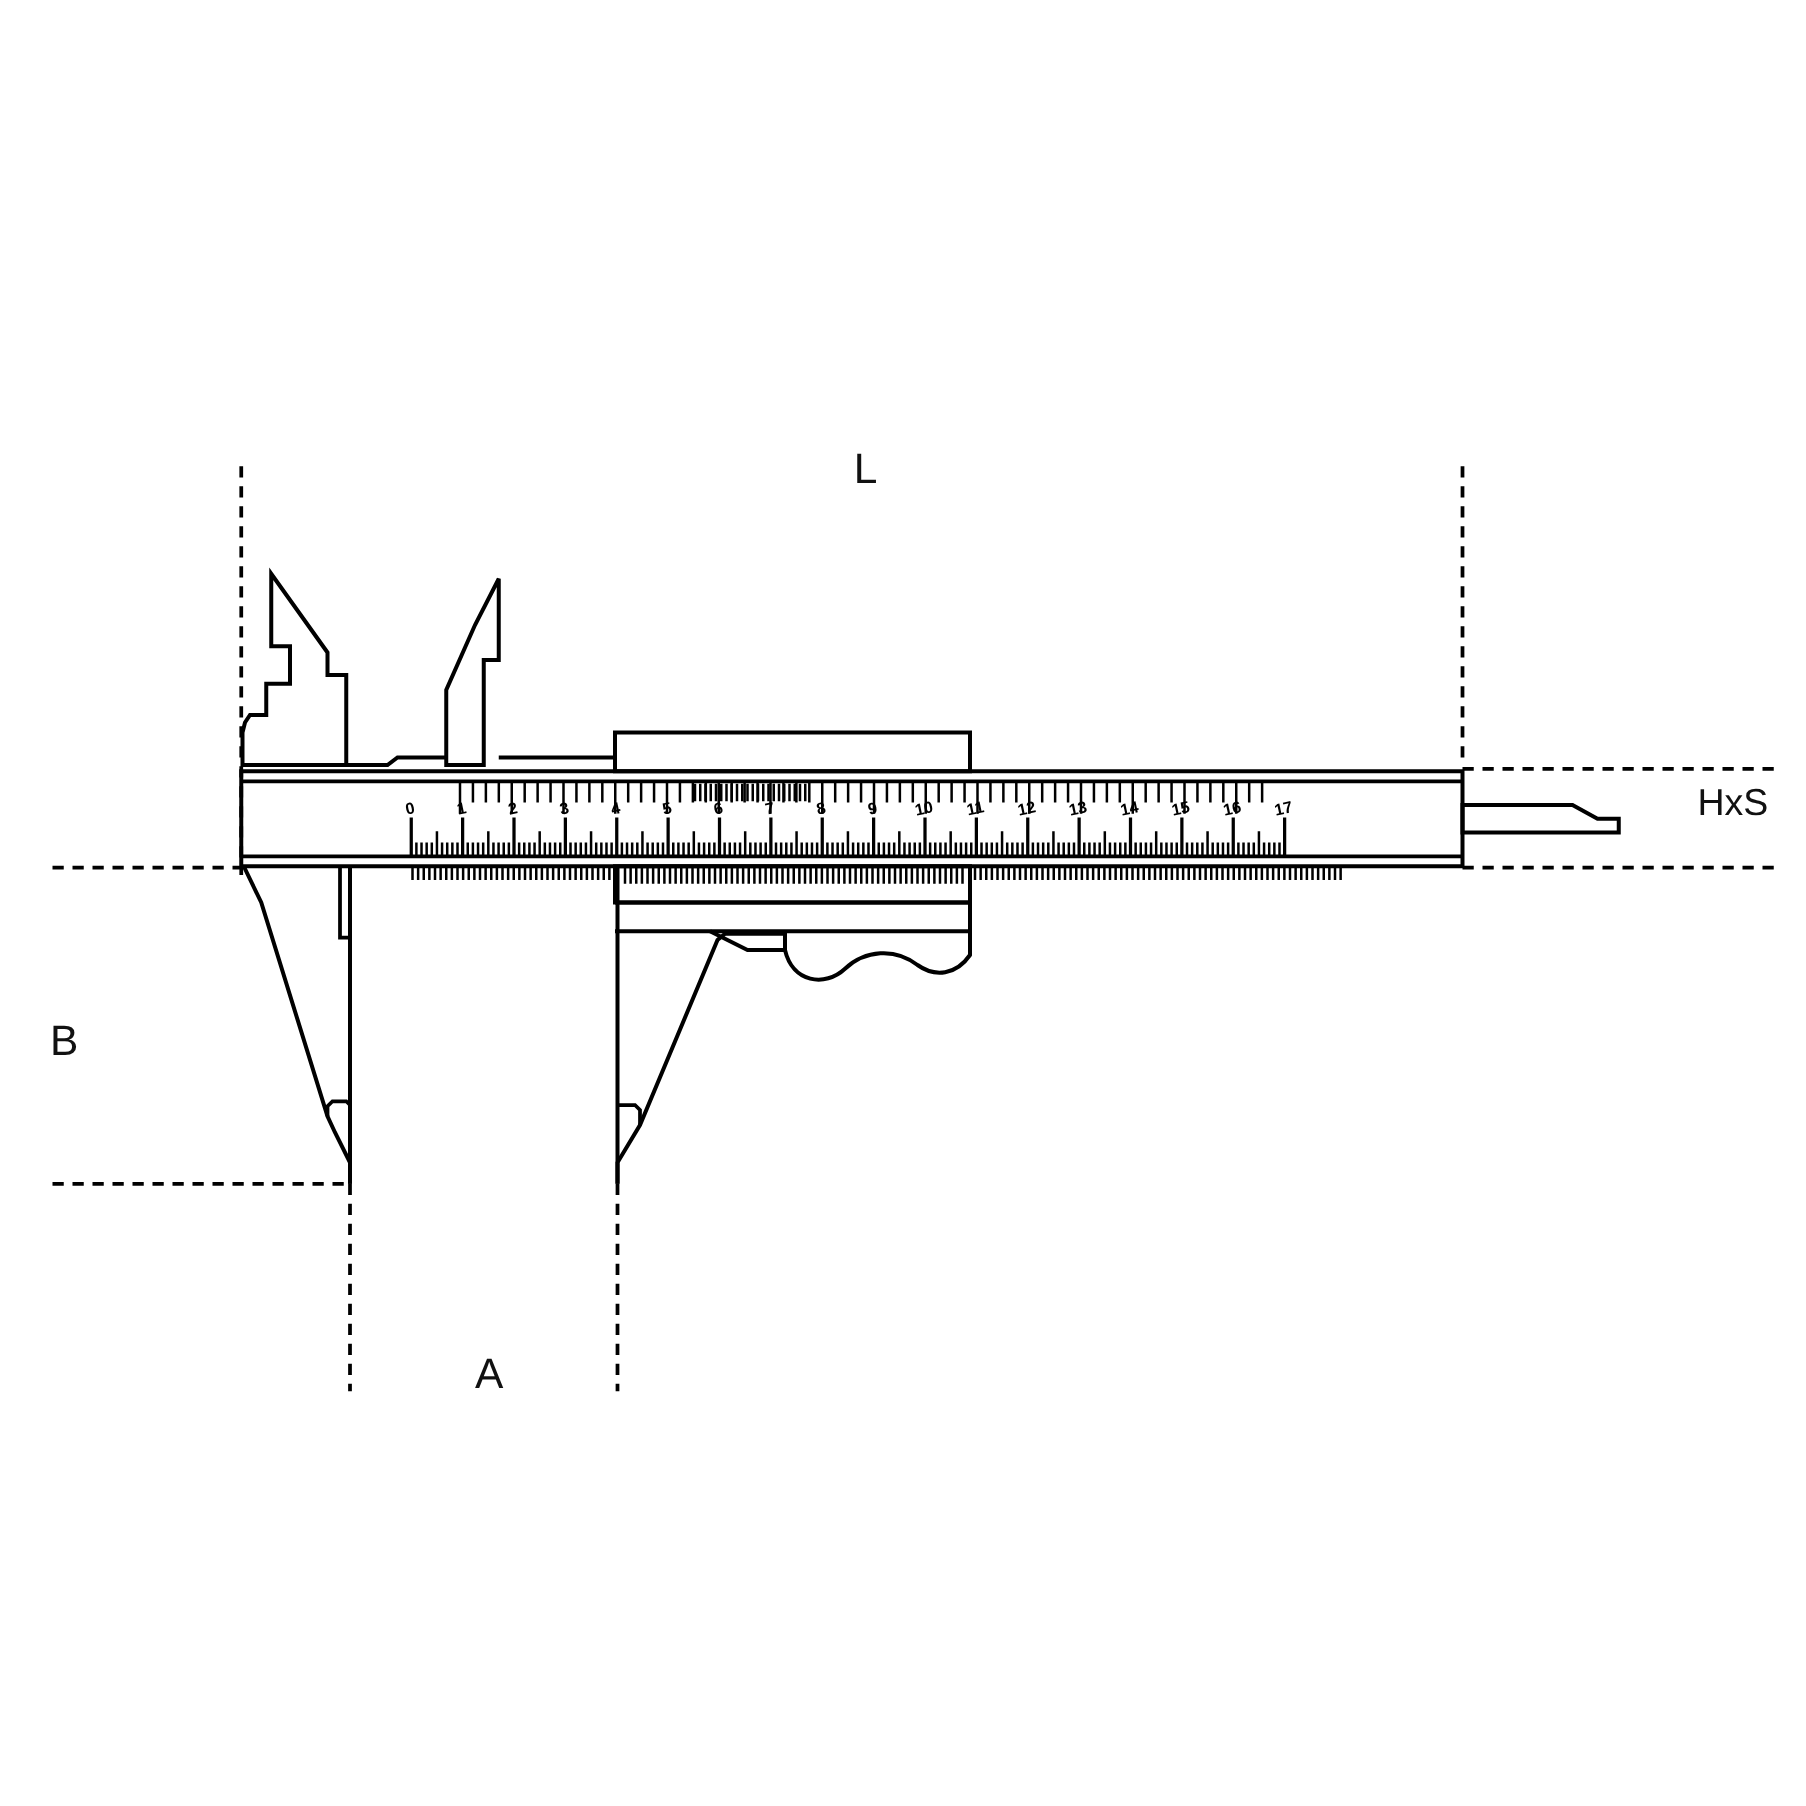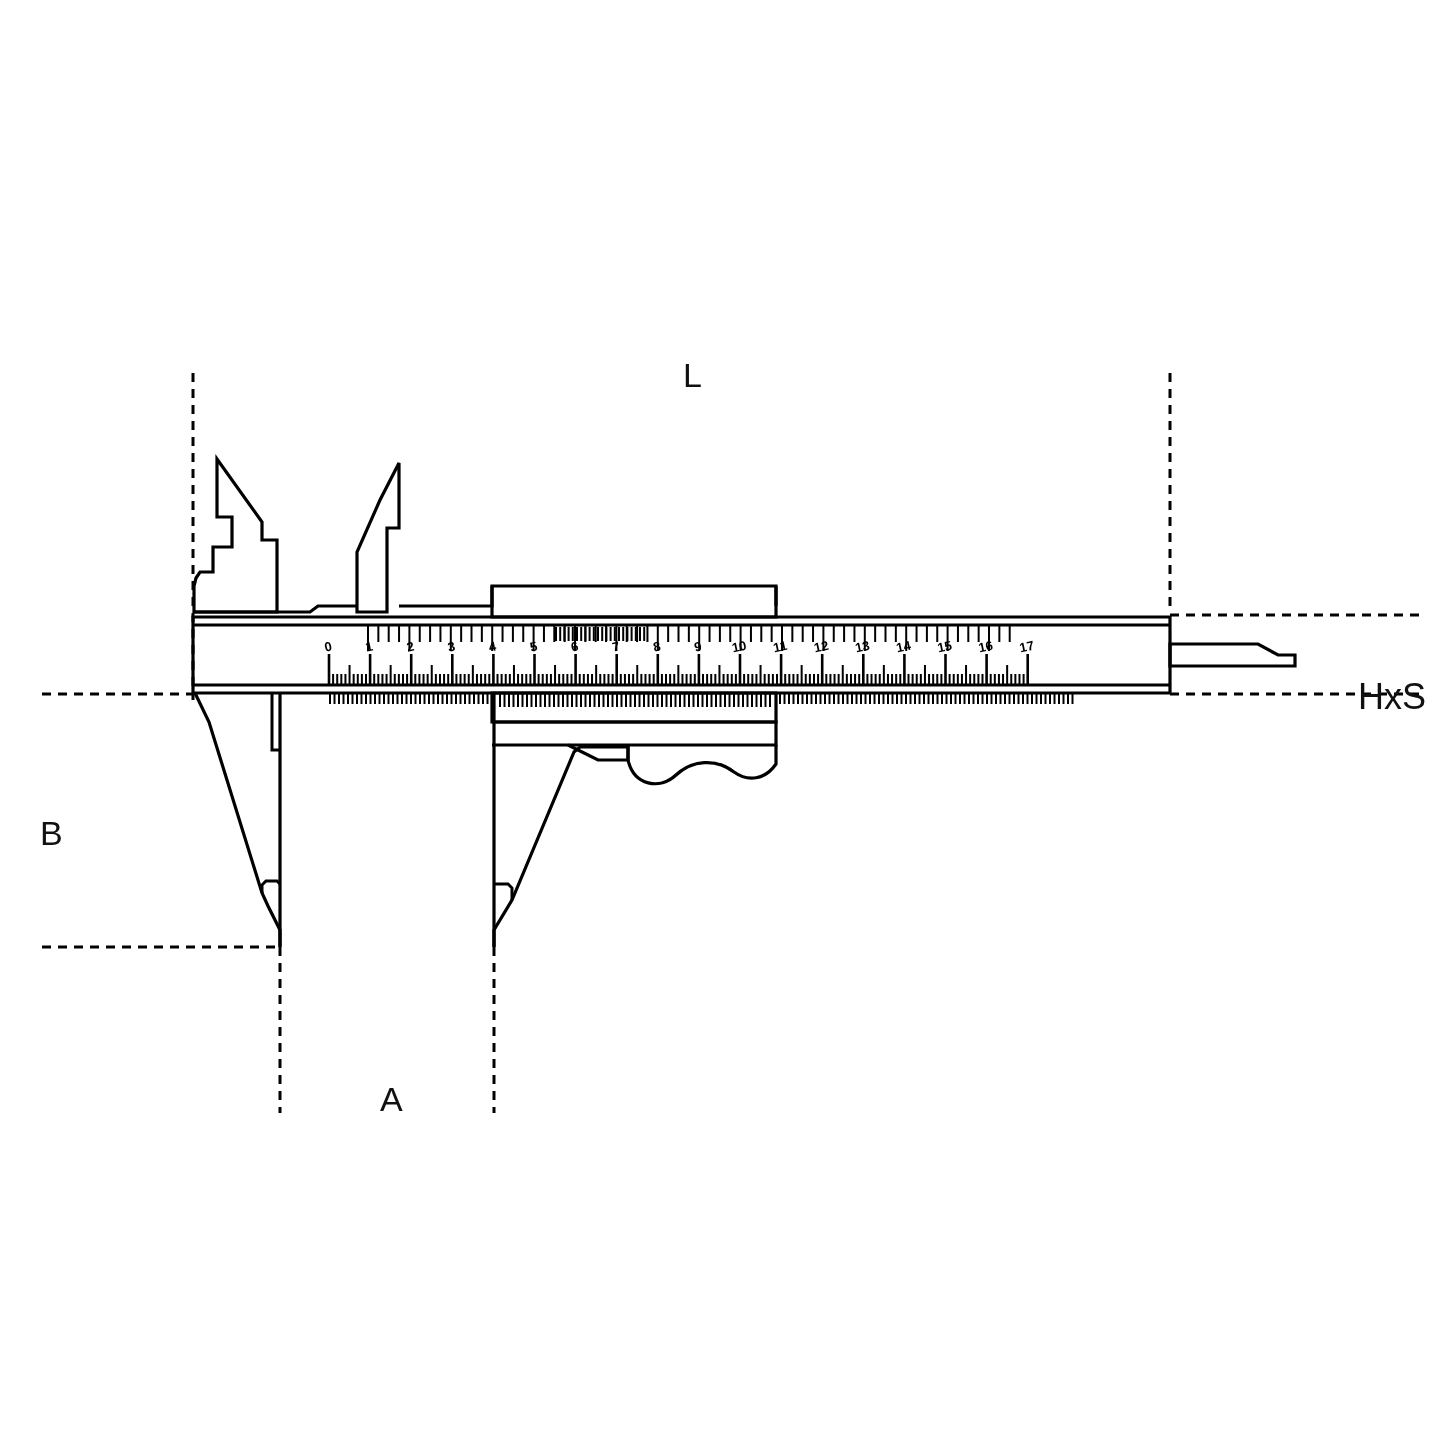--- a/index.html
+++ b/index.html
@@ -28,21 +28,21 @@
     position: absolute;
     font-family: "Liberation Sans", sans-serif;
     font-size: 34px;
     color: #111111;
     line-height: 1;
     white-space: nowrap;
   }
   #label-L { left: 683px; top: 358px; }
   #label-B { left: 40px;  top: 816px; }
   #label-A { left: 380px; top: 1082px; }
-  #label-HxS { left: 1358px; top: 679px; font-size: 36px; }
+  #label-HxS { left: 1358px; top: 628px; font-size: 30px; }
   .tick-num {
     font-family: "Liberation Sans", sans-serif;
     font-size: 13px;
     font-weight: bold;
     fill: #000000;
   }
 </style>
 </head>
 <body>
 

